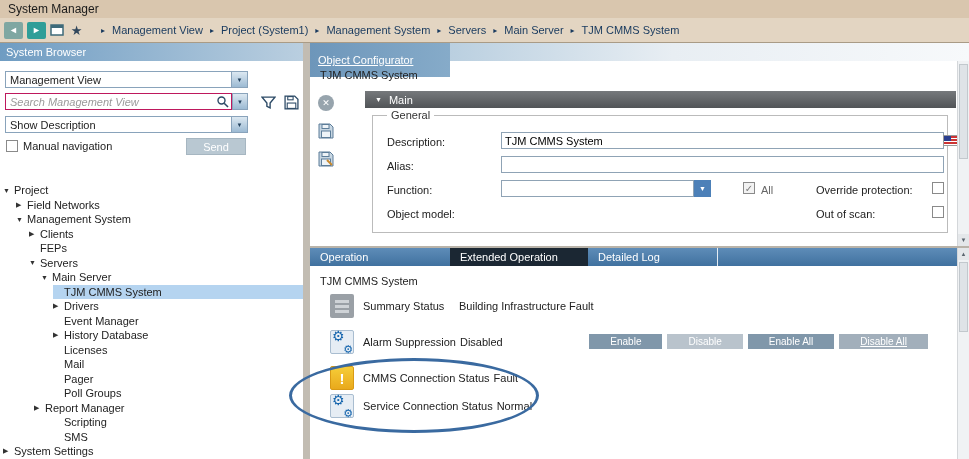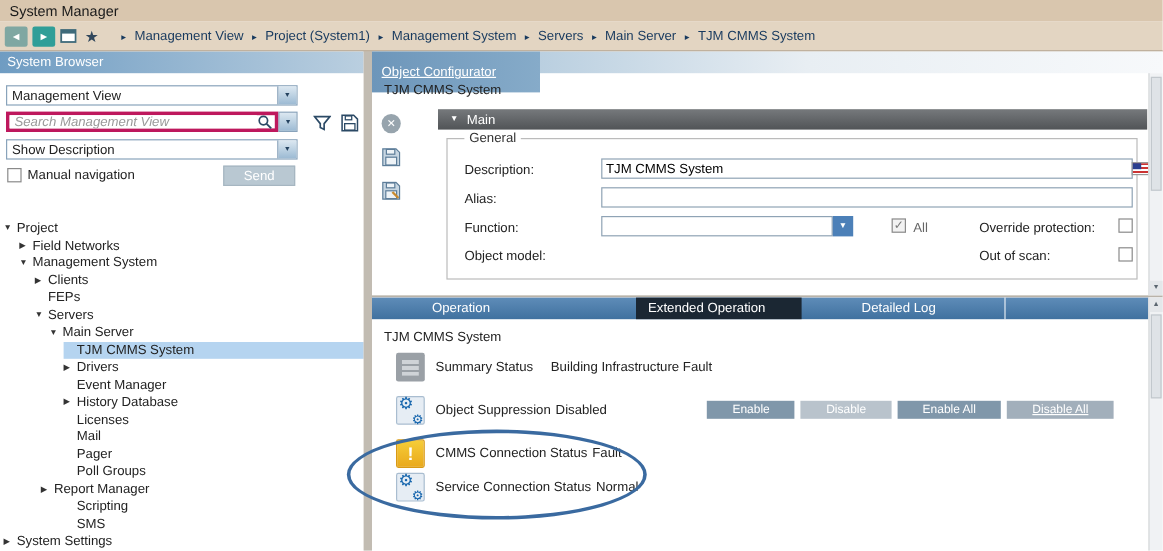--- a/index.html
+++ b/index.html
@@ -29,21 +29,21 @@
   .panel-header { height:18px; background:linear-gradient(to right,#6f9cc2,#bacfe0);
                   color:#fff; display:flex; align-items:center; padding-left:6px; }
   .combo { position:absolute; left:5px; width:243px; height:17px; border:1px solid #89a3bb;
            background:#fff; display:flex; align-items:center; cursor:pointer; }
   .combo .val { flex:1; padding-left:4px; }
   .dd-btn { width:16px; height:100%; background:linear-gradient(#dce8f1,#9cbad3);
             border-left:1px solid #89a3bb; display:flex; align-items:center;
             justify-content:center; font-size:6px; color:#24425f; cursor:pointer; }
   .dd-btn::before { content:"▼"; }
   .search-wrap { position:absolute; left:5px; top:50px; width:227px; height:17px;
-                 border:3px solid #be185d; display:flex; align-items:center; }
+                 border:1px solid #be185d; display:flex; align-items:center; }
   .search-wrap input { flex:1; border:0; outline:none; height:100%; padding-left:4px;
                        font:italic 11px "Liberation Sans",sans-serif; color:#444; }
   .search-wrap input::placeholder { color:#9a9a9a; font-style:italic; }
   .search-dd { position:absolute; left:232px; top:50px; width:16px; height:17px;
                background:linear-gradient(#dce8f1,#9cbad3); border:1px solid #89a3bb;
                display:flex; align-items:center; justify-content:center; font-size:6px;
                color:#24425f; cursor:pointer; }
   .search-dd::before{ content:"▼"; }
   .tool-ico { position:absolute; top:52px; width:16px; height:15px; cursor:pointer; }
   .chk { width:12px; height:12px; border:1px solid #8a8a8a; background:#fff; display:inline-block; }
@@ -103,21 +103,21 @@
   .vs-thumb { position:absolute; left:1px; right:1px; background:#dfe3e7; border:1px solid #c2c8cd; }
   .vs-btn { position:absolute; left:0; right:0; height:12px; background:#e4e7ea;
             display:flex; align-items:center; justify-content:center; font-size:6px; color:#5b6670;
             cursor:pointer; }
   .vs-down::before{ content:"▼"; } .vs-up::before{ content:"▲"; }
 
   
   .op-panel { position:absolute; left:310px; top:248px; width:659px; height:211px; background:#fff; }
   .tabbar { position:absolute; left:0; top:0; right:12px; height:18px;
             background:linear-gradient(#5e8cb8,#40719f); display:flex; }
-  .tab { display:flex; align-items:center; padding-left:10px; color:#fff; cursor:pointer;margin-left:40px; }
+  .tab { display:flex; align-items:center; padding-left:10px; color:#fff; cursor:pointer; }
   .tab.active { background:#1b2733; }
   .tab.sep-r { border-right:1px solid rgba(255,255,255,.85); }
   .op-objname { position:absolute; left:10px; top:27px; }
   .op-row { position:absolute; left:0; right:12px; height:28px; display:flex; align-items:center; }
   .tile { width:24px; height:24px; margin-left:20px; flex:none; border-radius:2px; position:relative; }
   .tile-gray { background:#9aa0a6; }
   .tile-gray::after { content:""; position:absolute; left:5px; top:6px; right:5px; bottom:5px;
         background:repeating-linear-gradient(to bottom,#cfd3d7 0 3px,#9aa0a6 3px 5px); }
   .tile-gear { background:#e6edf4; border:1px solid #a9bdd0; }
   .tile-gear .g1 { position:absolute; left:1px; top:-3px; font-size:14px; color:#1565ad; }
@@ -406,21 +406,21 @@
     <span class="tile tile-gray"></span>
     <span class="op-label">Summary Status</span>
     <span class="op-value">Building Infrastructure Fault</span>
   </div>
 
   <div class="op-row" style="top:80px">
     <span class="tile tile-gear">
         <span class="g1">⚙</span>
         <span class="g2">⚙</span>
       </span>
-    <span class="op-label">Object Suppression</span>
+    <span class="op-label">Alarm Suppression</span>
     <span class="op-value">Disabled</span>
     <div class="btns">
       <span class="sbtn dark">Enable</span>
       <span class="sbtn light">Disable</span>
       <span class="sbtn dark">Enable All</span>
       <span class="sbtn mid">Disable All</span>
     </div>
   </div>
 
   <div class="op-row" style="top:116px">

